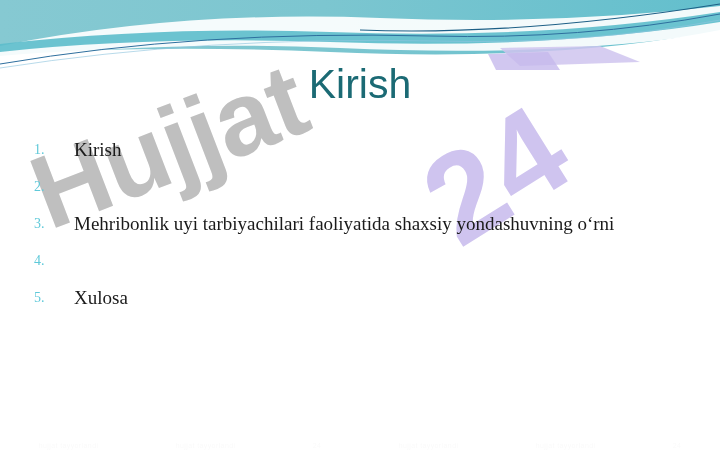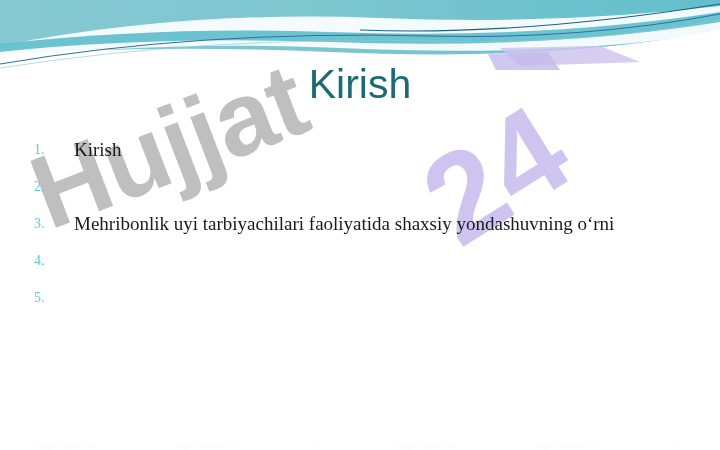--- a/index.html
+++ b/index.html
@@ -188,17 +188,18 @@
       <span class="item-number">3.</span>
       <span class="item-text">Mehribonlik uyi tarbiyachilari faoliyatida shaxsiy yondashuvning o‘rni</span>
     </div>
 
     <div class="list-item">
       <span class="item-number">4.</span>
     </div>
 
     <div class="list-item">
       <span class="item-number">5.</span>
+      <span class="item-text">Xulosa</span>
     </div>
 
   </div>
 
 </div>
 
 </body></html>

